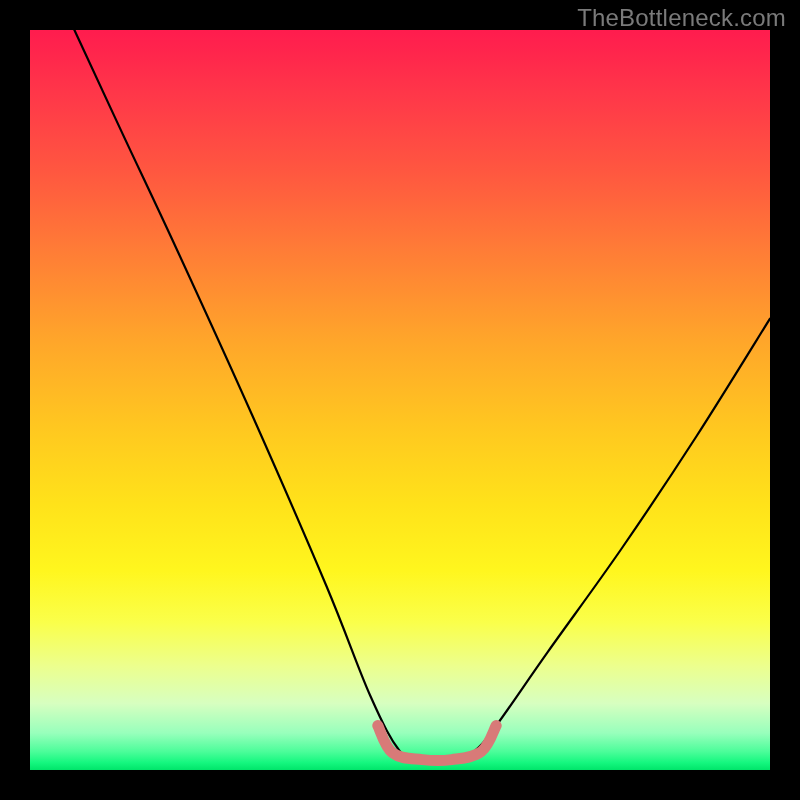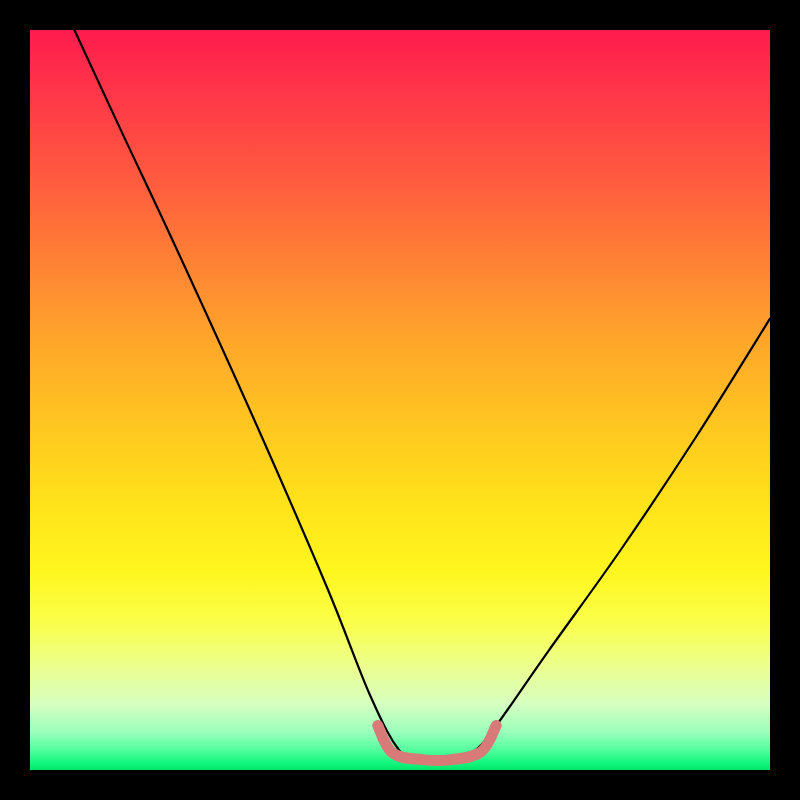--- a/index.html
+++ b/index.html
@@ -64,20 +64,21 @@
     width: 740px;
     height: 740px;
     z-index: 10;
   }
 </style>
 </head>
 <body>
 
 <div class="frame">
 
+  <div class="watermark">TheBottleneck.com</div>
 
   <div class="plot">
     <div class="gradient"></div>
 
     <svg class="curves" viewBox="0 0 740 740" preserveAspectRatio="none">
       <path d="M 44.40 0.00 C 53.06 18.65, 73.85 63.64, 92.50 103.60 C 111.15 143.56, 124.69 171.38, 148.00 222.00 C 171.31 272.62, 195.36 324.86, 222.00 384.80 C 248.64 444.74, 274.69 504.38, 296.00 555.00 C 317.31 605.62, 327.08 636.03, 340.40 666.00 C 353.72 695.97, 360.68 709.51, 370.00 721.50 C 379.32 733.49, 385.54 730.60, 392.20 732.60 C 398.86 734.60, 401.67 732.60, 407.00 732.60 C 412.33 732.60, 415.14 734.60, 421.80 732.60 C 428.46 730.60, 436.01 728.16, 444.00 721.50 C 451.99 714.84, 452.88 713.58, 466.20 695.60 C 479.52 677.62, 495.36 653.57, 518.00 621.60 C 540.64 589.63, 565.36 556.63, 592.00 518.00 C 618.64 479.37, 639.36 448.29, 666.00 407.00 C 692.64 365.71, 726.68 309.91, 740.00 288.60" fill="none" stroke="#000000" stroke-width="2.2" stroke-linecap="round"></path>
       <path d="M 347.80 695.60 C 350.46 700.53, 354.61 716.85, 362.60 722.98 C 370.59 729.11, 381.54 728.44, 392.20 729.64 C 402.86 730.84, 411.14 731.11, 421.80 729.64 C 432.46 728.17, 443.41 727.63, 451.40 721.50 C 459.39 715.37, 463.54 700.26, 466.20 695.60" fill="none" stroke="#d87a78" stroke-width="11" stroke-linecap="round" stroke-linejoin="round"></path>
     </svg>
   </div>
 

